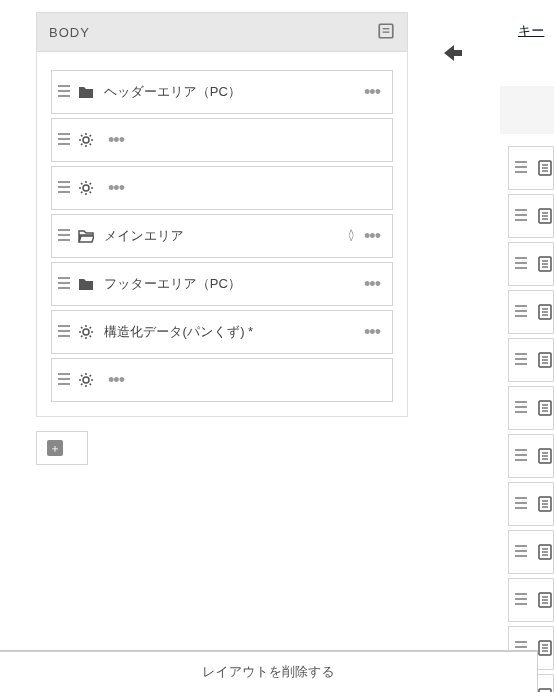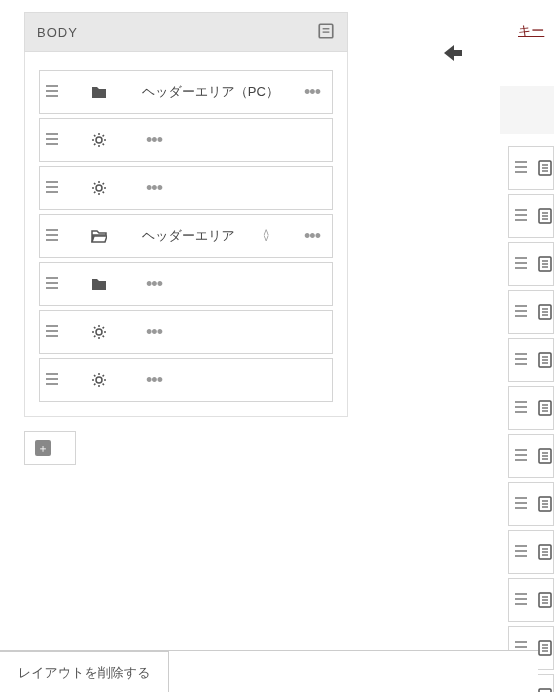--- a/index.html
+++ b/index.html
@@ -1,46 +1,46 @@
 <!DOCTYPE html>
 <html><head>
 <meta charset="utf-8">
 <style>
 * { box-sizing: border-box; margin: 0; padding: 0; }
 body { font-family: "Hiragino Sans", "Meiryo", sans-serif; font-size: 13px; color: #444; background: #fff; width: 554px; height: 692px; overflow: hidden; position: relative; }
 
-.main-area { position: absolute; left: 24px; top: 12px; width: 324px; }
+.main-area { position: absolute; left: 36px; top: 12px; width: 372px; }
 
 .body-header { background: #e8e8e8; border: 1px solid #dcdcdc; padding: 8px 12px; display: flex; align-items: center; justify-content: space-between; height: 40px; }
 .body-title { font-weight: 500; color: #555; letter-spacing: 1px; font-size: 13px; }
 
 .body-content { border: 1px solid #e0e0e0; border-top: none; padding: 18px 14px 10px 14px; background: #fff; }
 
-.part-row { display: flex; align-items: center; border: 1px solid #d4d4d4; background: #fff; height: 44px; padding: 0 8px 0 6px; margin-bottom: 4px; gap: 25px; }
+.part-row { display: flex; align-items: center; border: 1px solid #d4d4d4; background: #fff; height: 44px; padding: 0 8px 0 6px; margin-bottom: 4px; }
 .drag-handle { width: 16px; color: #999; flex-shrink: 0; }
 .part-icon { width: 20px; margin-left: 4px; margin-right: 6px; color: #555; flex-shrink: 0; display: flex; align-items: center; }
 .part-label { flex: 1; color: #444; font-size: 13px; white-space: nowrap; overflow: hidden; }
 .chevron-stack { display: flex; flex-direction: column; color: #999; margin-right: 6px; line-height: 6px; font-size: 10px; }
 .more-dots { color: #999; font-size: 18px; letter-spacing: -1px; width: 24px; text-align: center; cursor: pointer; }
 
 .add-button { display: inline-flex; align-items: center; border: 1px solid #d4d4d4; background: #fff; padding: 8px 14px 8px 10px; margin-top: 14px; cursor: pointer; font-size: 13px; color: #555; }
 .add-button .plus { background: #888; color: #fff; width: 16px; height: 16px; display: inline-flex; align-items: center; justify-content: center; font-size: 11px; margin-right: 10px; border-radius: 2px; }
 
 .arrow-left { position: absolute; left: 440px; top: 40px; color: #444; }
 
 .right-panel { position: absolute; left: 500px; top: 10px; width: 54px; }
 .right-header-area { height: 60px; padding: 12px 0 4px 18px; }
-.right-link { text-decoration: underline; color: #7f1d1d; font-size: 13px; white-space: nowrap; }
+.right-link { text-decoration: underline; color: #0f172a; font-size: 13px; white-space: nowrap; }
 .right-spacer-bg { background: #f5f5f5; height: 48px; margin: 16px 0 12px 0; }
 .right-row { display: flex; align-items: center; border: 1px solid #d4d4d4; background: #fff; height: 44px; padding-left: 6px; margin-bottom: 4px; margin-left: 8px; overflow: hidden; white-space: nowrap; }
 .right-row .drag-handle { margin-right: 4px; }
 .right-row .part-icon { margin-left: 2px; margin-right: 4px; }
 .right-label { font-size: 13px; color: #444; }
 
-.footer-buttons { position: absolute; bottom: 0; left: 0; right: 16px; height: 42px; border-top: 1px solid #ccc; display: flex; justify-content: space-between; align-items: stretch; background: #fff; }
+.footer-buttons { position: absolute; bottom: 0; left: 0; right: 16px; height: 42px; border-top: 1px solid #ccc; display: flex; justify-content: space-between; align-items: stretch; background: #fff; flex-direction: column; }
 .footer-btn { border: 1px solid #ccc; border-bottom: none; background: #fff; padding: 10px 18px; font-size: 13px; color: #555; cursor: pointer; margin: 0; height: 42px; white-space: nowrap; }
 .footer-btn.left { border-left: none; }
 .footer-btn.right { border-right: none; }
 
 
 svg.icn { width: 16px; height: 16px; display: block; }
 svg.hdr-icn { width: 18px; height: 18px; }
 .drag-handle svg { width: 12px; height: 12px; }
 </style>
 </head>
@@ -130,47 +130,49 @@
         </div>
         <div class="part-row">
           <span class="drag-handle"><svg viewBox="0 0 12 12">
               <use href="#ico-drag"></use>
             </svg></span>
           <span class="part-icon">
             <svg class="icn" viewBox="0 0 16 16">
               <use href="#ico-folder-open"></use>
             </svg>
           </span>
-          <span class="part-label">ヘッダーエリア</span>
+          <span class="part-label">メインエリア</span>
           <span class="chevron-stack">
             <span>˄</span>
             <span>˅</span>
           </span>
           <span class="more-dots">•••</span>
         </div>
         <div class="part-row">
           <span class="drag-handle"><svg viewBox="0 0 12 12">
               <use href="#ico-drag"></use>
             </svg></span>
           <span class="part-icon">
             <svg class="icn" viewBox="0 0 16 16">
               <use href="#ico-folder-solid"></use>
             </svg>
           </span>
+          <span class="part-label">フッターエリア（PC）</span>
           <span class="more-dots">•••</span>
         </div>
         <div class="part-row">
           <span class="drag-handle"><svg viewBox="0 0 12 12">
               <use href="#ico-drag"></use>
             </svg></span>
           <span class="part-icon">
             <svg class="icn" viewBox="0 0 16 16">
               <use href="#ico-gear"></use>
             </svg>
           </span>
+          <span class="part-label">構造化データ(パンくず) *</span>
           <span class="more-dots">•••</span>
         </div>
         <div class="part-row">
           <span class="drag-handle"><svg viewBox="0 0 12 12">
               <use href="#ico-drag"></use>
             </svg></span>
           <span class="part-icon">
             <svg class="icn" viewBox="0 0 16 16">
               <use href="#ico-gear"></use>
             </svg>

